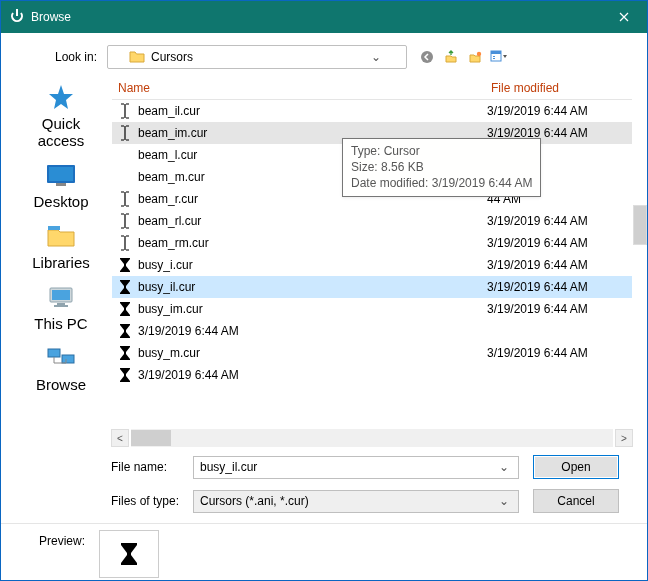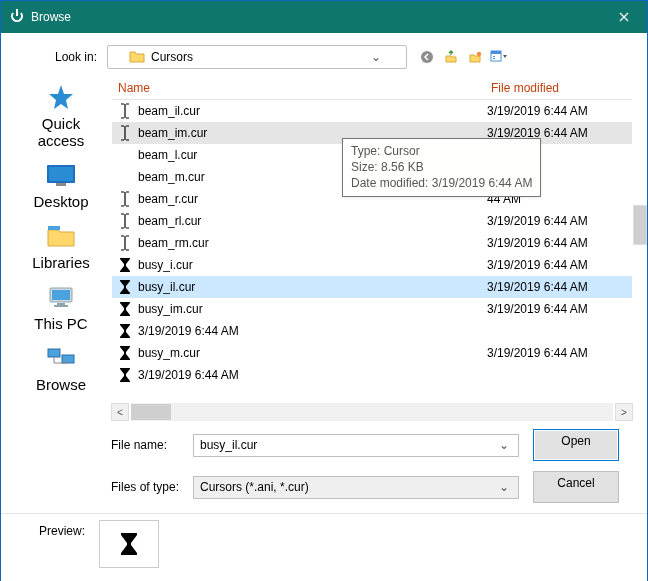--- a/index.html
+++ b/index.html
@@ -52,24 +52,24 @@
   .vscroll-dummy { position:absolute; right:0; top:130px; width:14px; height:40px; background:#cfcfcf; border:1px solid #ddd; }
 
   .bottom-fields { padding:8px 14px 0 0; }
   .field-row { display:flex; align-items:center; margin-bottom:10px; }
   .field-row .flabel { width:82px; text-align:left; padding-left:0; }
   .field-row .fctrl { flex:1; margin-right:14px; }
   .combo { height:23px; border:1px solid #bfbfbf; display:flex; align-items:center; padding:0 6px; background:#fff; }
   .combo.gray { background:#efefef; }
   .combo .ctext { flex:1; }
   .combo .cchev { width:16px; text-align:center; color:#555; }
-  .btn { width:86px; height:32px; border:1px solid #bfbfbf; background:#e1e1e1; cursor:pointer; text-align:center; line-height:22px; }
+  .btn { width:86px; height:24px; border:1px solid #bfbfbf; background:#e1e1e1; cursor:pointer; text-align:center; line-height:22px; }
   .btn.primary { border:1px solid #0078d4; box-shadow:inset 0 0 0 1px #fff; }
 
-  .preview-row { display:flex; align-items:flex-start; padding:6px 14px 26px 14px; border-top:1px solid #e5e5e5; }
+  .preview-row { display:flex; align-items:flex-start; padding:6px 14px 2px 14px; border-top:1px solid #e5e5e5; }
   .preview-label { width:80px; padding-top:4px; text-align:right; padding-right:10px; }
   .preview-box { width:60px; height:48px; display:flex; align-items:center; justify-content:center; border:1px solid #ccc; margin-left:4px; background:#fff; }
 </style>
 </head>
 <body>
 
 <div class="window">
 
   <div class="titlebar">
     <span class="title-icon">

